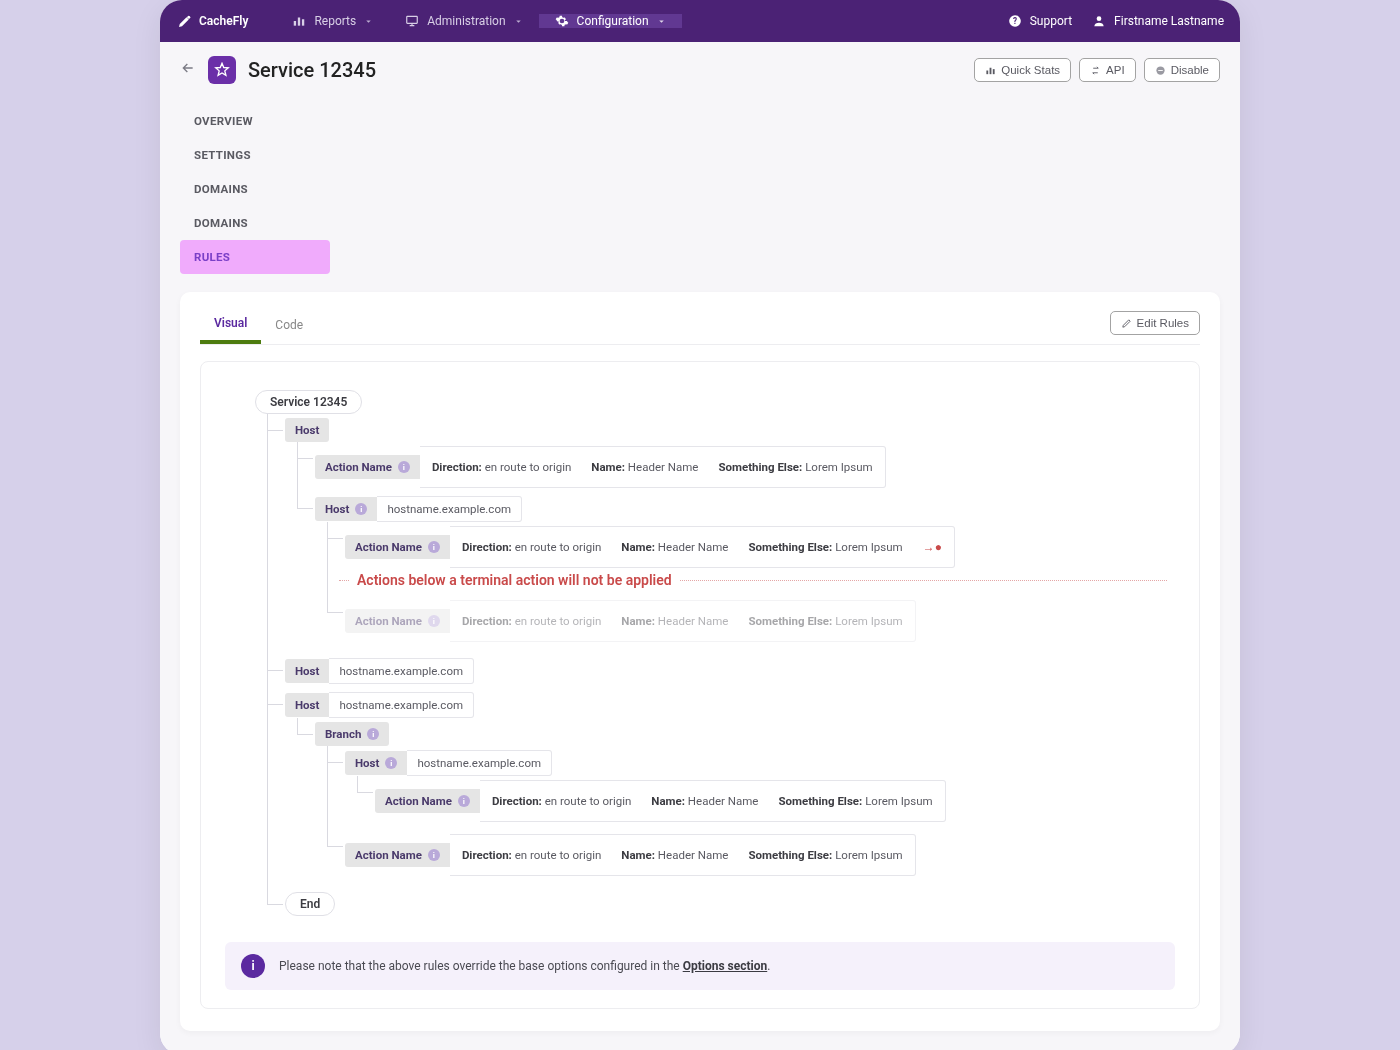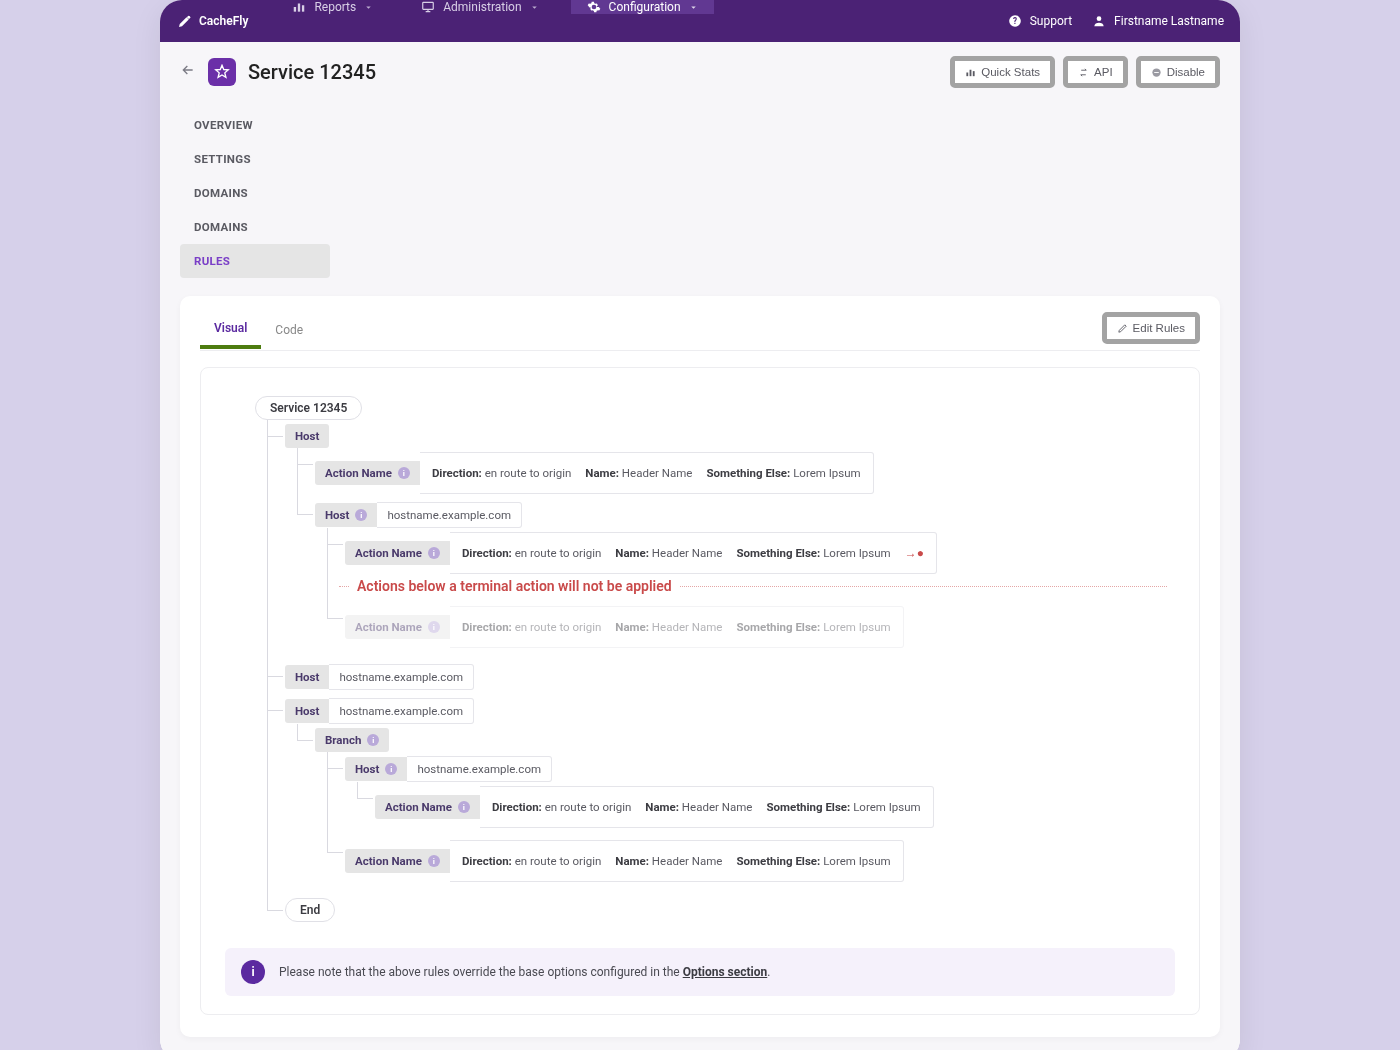--- a/index.html
+++ b/index.html
@@ -25,65 +25,65 @@
   background: #4b2275;
   display: flex;
   align-items: center;
   height: 42px;
   padding: 0 16px;
   color: #fff;
   font-size: 12px;
 }
 .logo { display:flex; align-items:center; gap:5px; font-weight:600; margin-right: 28px; }
 .logo svg { width:18px; height:18px; }
-.nav { display:flex; gap:16px; align-items:flex-start; height:100%; }
+.nav { display:flex; gap:0; align-items:center; height:100%; }
 .nav-item { display:flex; align-items:center; gap:8px; padding:0 16px; cursor:pointer; color:#d8cfe6; }
 .nav-item.active { background:#613892; color:#fff; }
 .nav-item svg { width:14px; height:14px; }
 .chev-down { width:9px !important; height:9px !important; opacity:.8; }
 .header-right { margin-left:auto; display:flex; align-items:center; gap:20px; }
 .hr-item { display:flex; align-items:center; gap:8px; cursor:pointer; color:#fff; }
 
 
 .content { background:#f7f6f9; padding: 14px 20px 24px 20px; }
 .breadcrumb { font-size:11.5px; color:#7b7b85; margin-bottom:12px; }
 .breadcrumb a { color:#7b7b85; text-decoration:none; }
 .breadcrumb .sep { margin:0 5px; color:#b8b8c2; }
 .breadcrumb .current { color:#4a4a52; font-weight:500; }
 
 .page-head { display:flex; align-items:center; gap:12px; margin-bottom:14px; }
 .back-arrow { color:#7b7b85; cursor:pointer; }
 .page-icon { width:28px; height:28px; background:#6b2fa8; border-radius:6px; display:flex; align-items:center; justify-content:center; color:#fff; }
 .page-title { font-size:20px; font-weight:500; color:#222; }
 .page-actions { margin-left:auto; display:flex; gap:8px; }
-.btn { background:#fff; border:5px solid #a3a3a3; border-radius:5px; padding:5px 10px; font-size:11.5px; color:#5a5a62; cursor:pointer; display:flex; align-items:center; gap:5px; }
+.btn { background:#fff; border:1px solid #a3a3a3; border-radius:5px; padding:5px 10px; font-size:11.5px; color:#5a5a62; cursor:pointer; display:flex; align-items:center; gap:5px; }
 .btn svg { width:11px; height:11px; }
 
 .layout { display:flex; gap:18px;flex-direction:column; }
 .sidenav { width:150px; padding-top:6px; }
 .sn-item { font-size:11.5px; font-weight:700; color:#5a5a62; padding:10px 14px; letter-spacing:.3px; cursor:pointer; border-radius:4px; }
-.sn-item.active { background:#e5e5e5; color:#7a3fc7; }
+.sn-item.active { background:#f0abfc; color:#7a3fc7; }
 
 .main { flex:1; background:#fff; border-radius:10px; padding:16px 20px 22px; box-shadow:0 2px 6px rgba(0,0,0,0.04); }
 .tabs { display:flex; align-items:center; border-bottom:1px solid #ededf0; margin-bottom:16px; }
 .tab { font-size:12px; color:#888; padding:8px 14px 10px; cursor:pointer; }
 .tab.active { color:#5b2aa0; border-bottom:4px solid #4d7c0f; font-weight:600; }
 .tab-actions { margin-left:auto; display:flex; gap:8px; padding-bottom:6px; }
 
 .rules-canvas { border:1px solid #ededf0; border-radius:8px; padding:24px 24px 18px; min-height:460px; position:relative; }
 
 
 .node-pill { background:#fff; border:1px solid #e0e0e6; border-radius:14px; padding:4px 14px; font-size:12px; color:#3c3c42; font-weight:600; display:inline-block; }
 .tag-chip { background:#e5e5e5; color:#4a3a6b; font-size:11.5px; font-weight:700; padding:5px 10px; border-radius:3px; display:inline-flex; align-items:center; gap:6px; }
 .info-dot { width:12px; height:12px; background:#b9a9d9; border-radius:50%; display:inline-flex; align-items:center; justify-content:center; color:#fff; font-size:8px; font-weight:700; }
 .value-box { background:#fff; border:1px solid #e5e5ea; padding:5px 10px; font-size:11.5px; color:#5a5a62; border-radius:3px; }
 .block-row { display:flex; align-items:center; gap:0; }
 .block-row .tag-chip { border-top-right-radius:0; border-bottom-right-radius:0; }
 .block-row .value-box { border-top-left-radius:0; border-bottom-left-radius:0; border-left:none; }
-.action-box { display:flex; align-items:center; gap:14px; background:#fff; border:1px solid #e5e5ea; padding:13px 12px; font-size:11.5px; color:#5a5a62; border-radius:3px; border-left:none; border-top-left-radius:0; border-bottom-left-radius:0; }
+.action-box { display:flex; align-items:center; gap:20px; background:#fff; border:1px solid #e5e5ea; padding:13px 12px; font-size:11.5px; color:#5a5a62; border-radius:3px; border-left:none; border-top-left-radius:0; border-bottom-left-radius:0; }
 .action-box.faded, .block-row.faded { opacity:.45; }
 .kv b { color:#3c3c42; font-weight:700; }
 .terminal-ico { color:#c94a4a; font-size:12px; }
 .tree ul { list-style:none; padding-left:30px; position:relative; }
 .tree li { position:relative; padding:4px 0 4px 0; }
 .tree li::before {
   content:''; position:absolute; top:0; left:-18px; border-left:1px solid #d9d9e0; height:100%; }
 .tree li::after {
   content:''; position:absolute; top:16px; left:-18px; width:16px; border-top:1px solid #d9d9e0; }
 .tree > ul > li:first-child::before { top:16px; }

